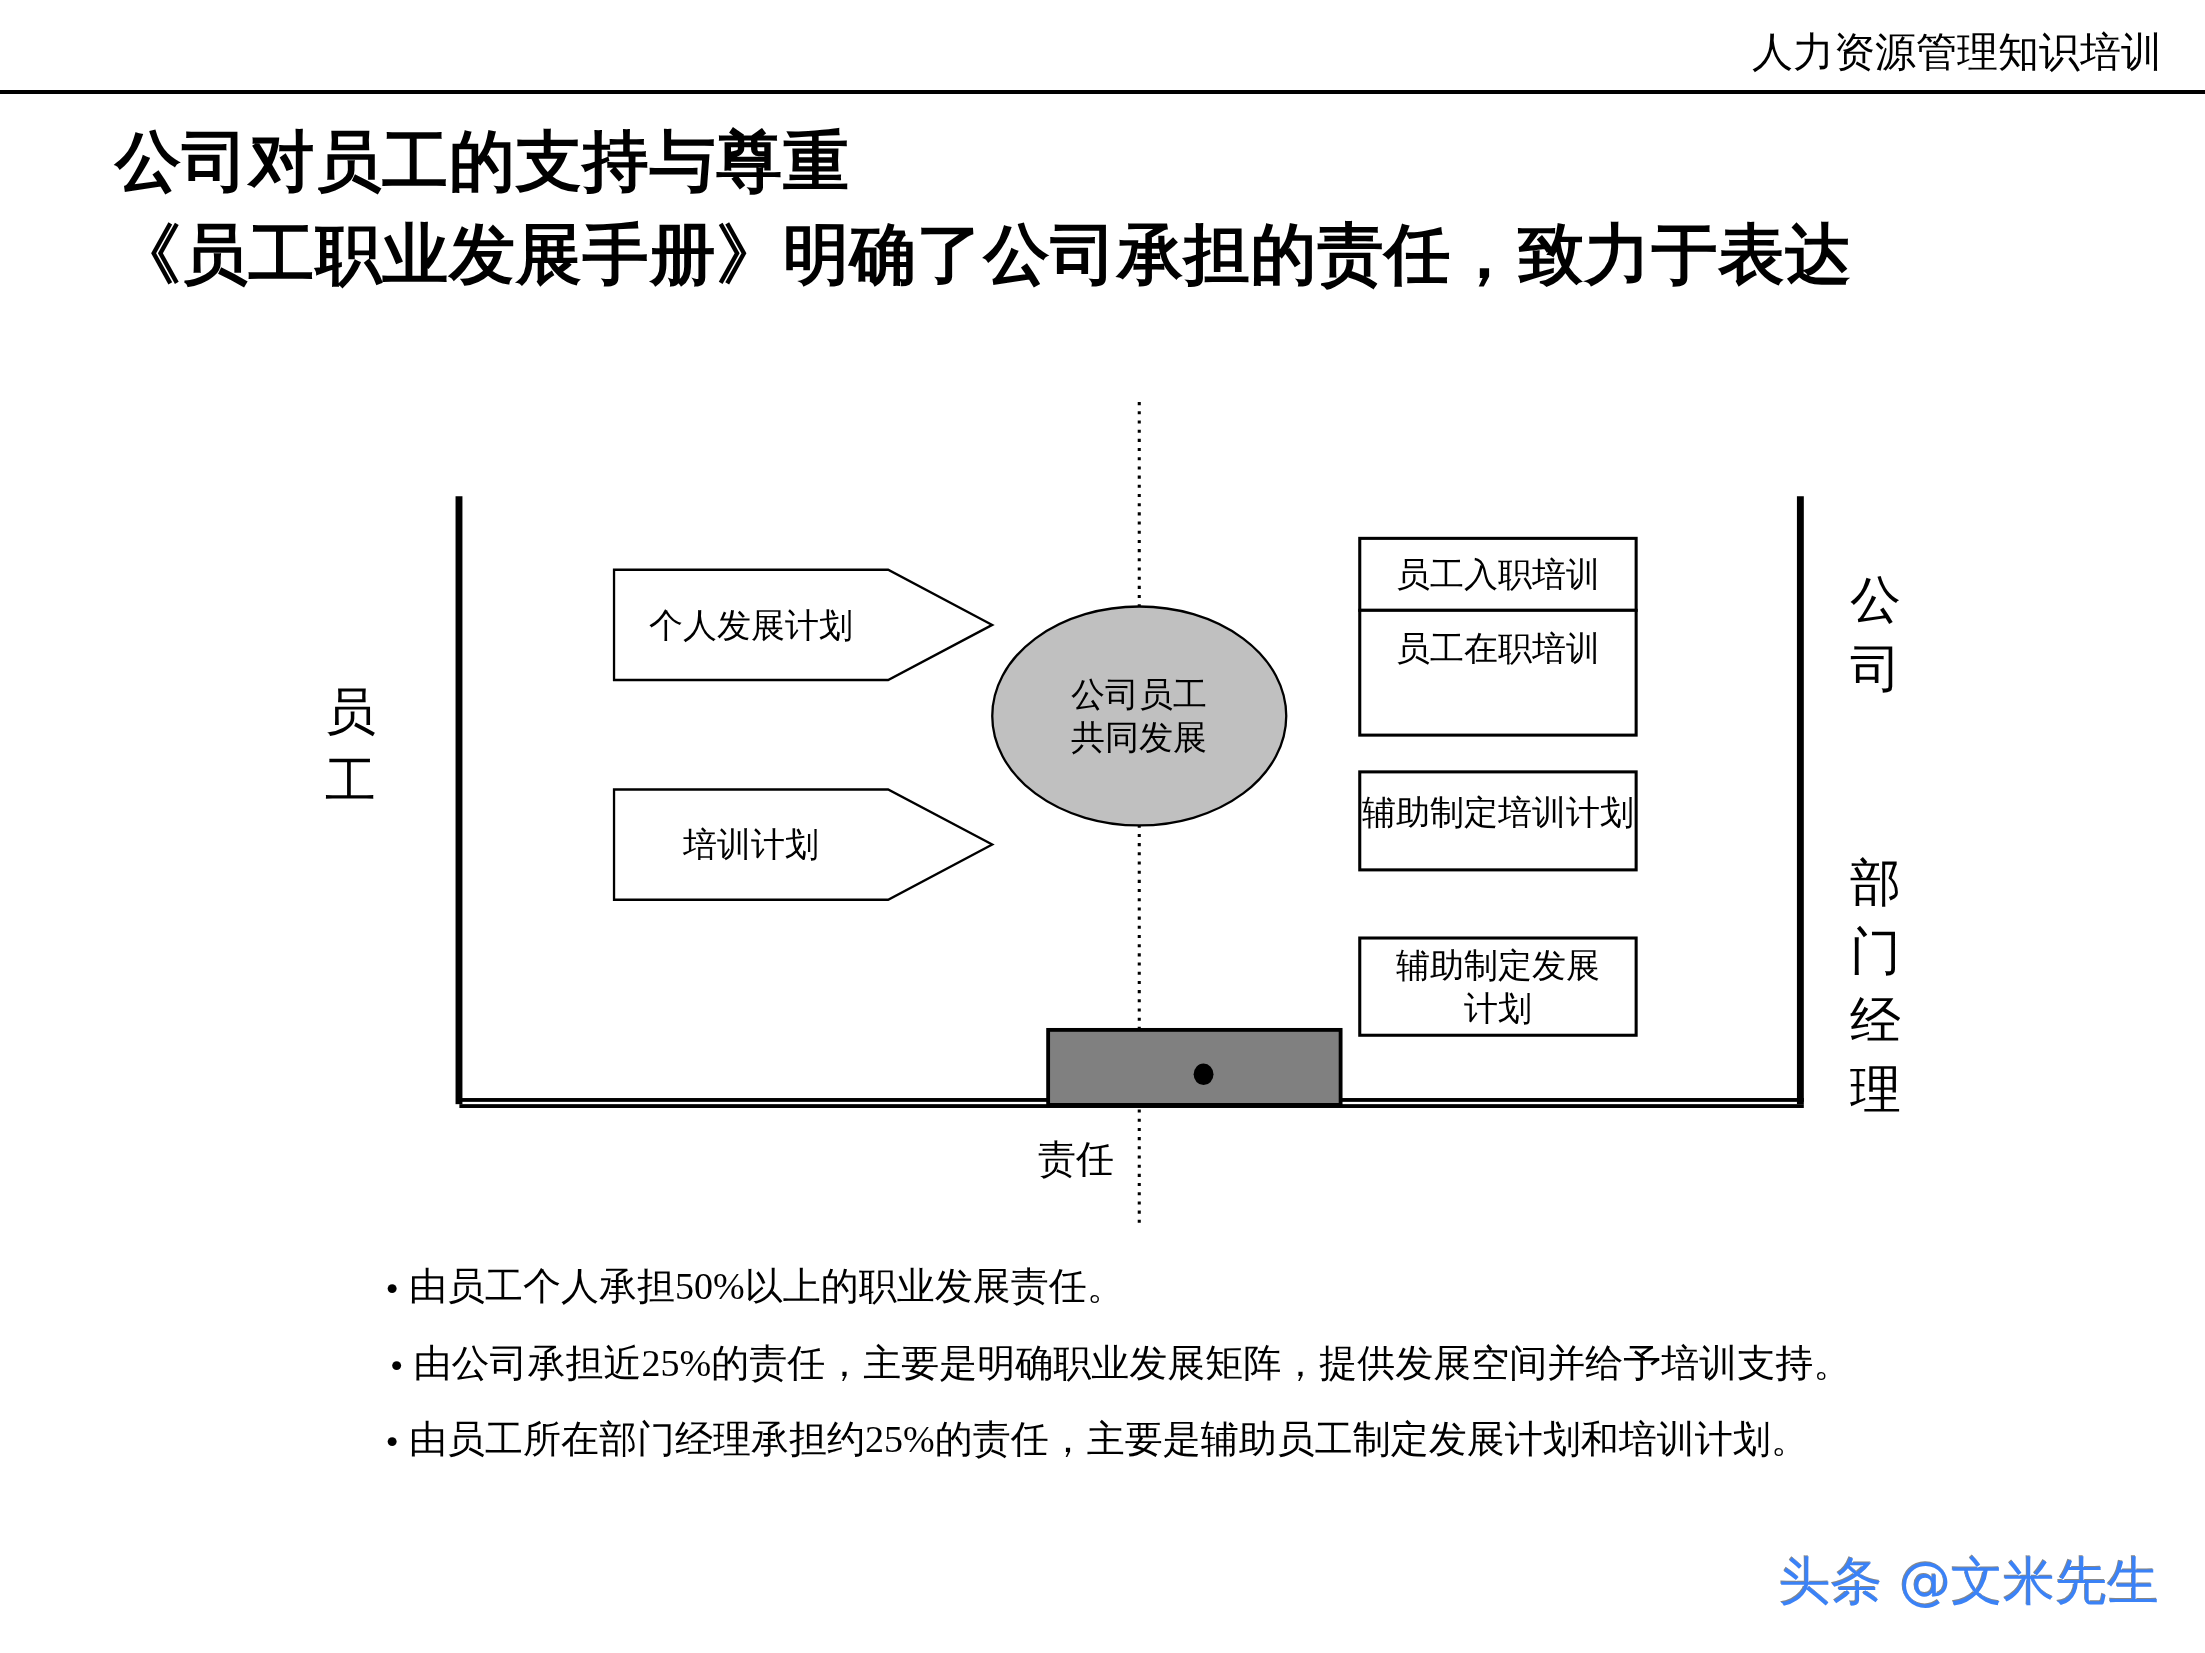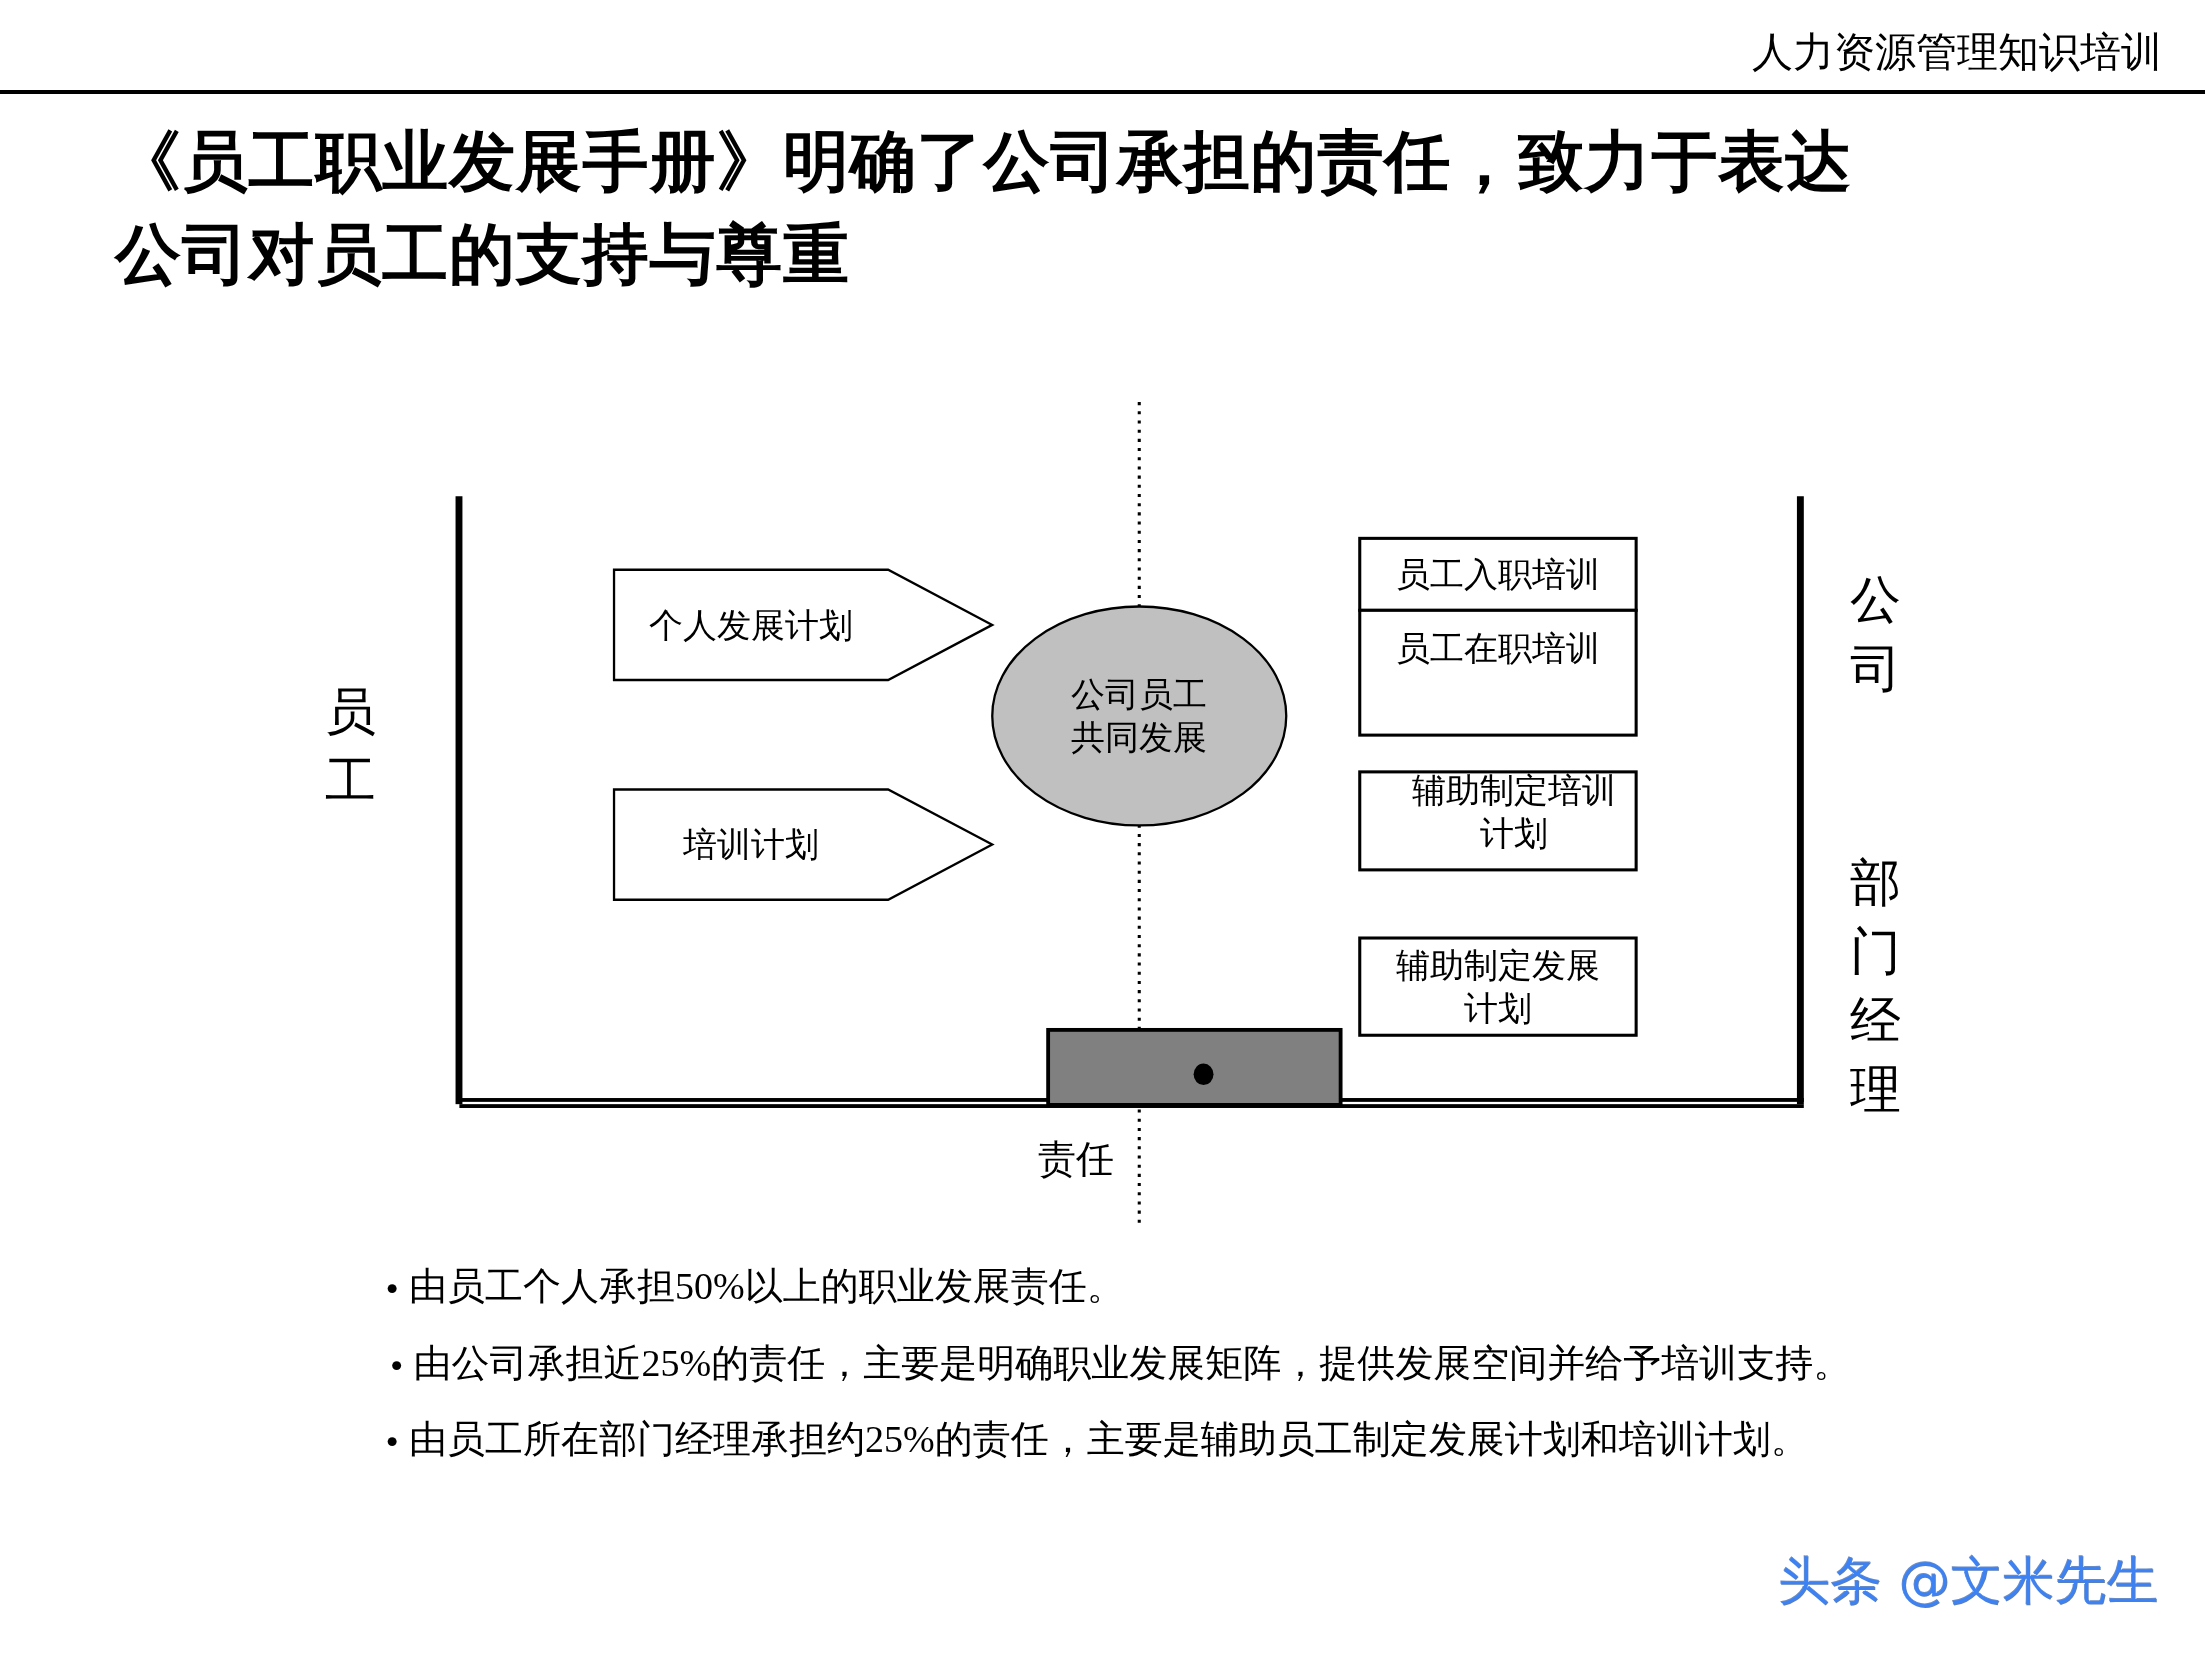--- a/index.html
+++ b/index.html
@@ -24,22 +24,22 @@
   .watermark { right: 46px; top: 1551px; font-size: 52px; line-height: 61px; color: #3b82f6;
                white-space: nowrap; text-shadow: 0.8px 0.8px 0 #fff, -0.8px -0.8px 0 #888; }
 </style>
 </head>
 <body>
 
 <div class="abs header-title">人力资源管理知识培训</div>
 <div class="abs header-rule"></div>
 
 <div class="abs slide-title">
+  <div>公司对员工的支持与尊重</div>
   <div>《员工职业发展手册》明确了公司承担的责任，致力于表达</div>
-  <div>公司对员工的支持与尊重</div>
 </div>
 
 <svg class="abs diagram" width="2205" height="1654" viewBox="0 0 2880 2160" xmlns="http://www.w3.org/2000/svg">
 
   <line x1="1488" y1="525" x2="1488" y2="1605" stroke="#000" stroke-width="4" stroke-dasharray="4,8"></line>
 
   <rect x="595" y="648" width="9" height="794" fill="#000"></rect>
 
   <rect x="2347" y="648" width="9" height="794" fill="#000"></rect>
 
@@ -65,21 +65,21 @@
 <div class="shape-label" style="left:614px; top:789px; width:274px; height:110px;">培训计划</div>
 
 <div class="shape-label" style="left:992px; top:670px; width:294px; height:92px; flex-direction:column;">
   <span>公司员工</span>
   <span>共同发展</span>
 </div>
 
 <div class="shape-label" style="left:1360px; top:538px; width:276px; height:72px;">员工入职培训</div>
 <div class="shape-label" style="left:1360px; top:610px; width:276px; height:77px;">员工在职培训</div>
 
-<div class="shape-label" style="left:1360px; top:772px; width:276px; height:80px; flex-direction:column;margin-left:16px;">
+<div class="shape-label" style="left:1360px; top:772px; width:276px; height:80px; flex-direction:row;">
   <span>辅助制定培训</span>
   <span>计划</span>
 </div>
 <div class="shape-label" style="left:1360px; top:938px; width:276px; height:97px; flex-direction:column;">
   <span>辅助制定发展</span>
   <span>计划</span>
 </div>
 
 <div class="vlabel" style="left:320px; top:677px;">员工</div>
 <div class="vlabel" style="left:1845px; top:565px;">公司</div>

